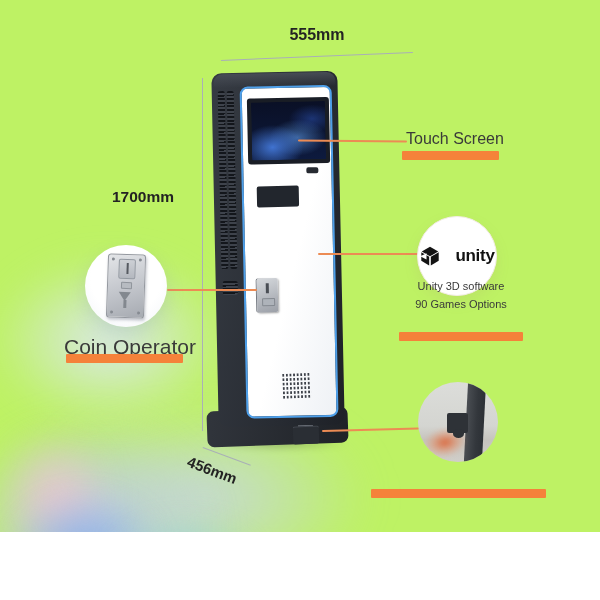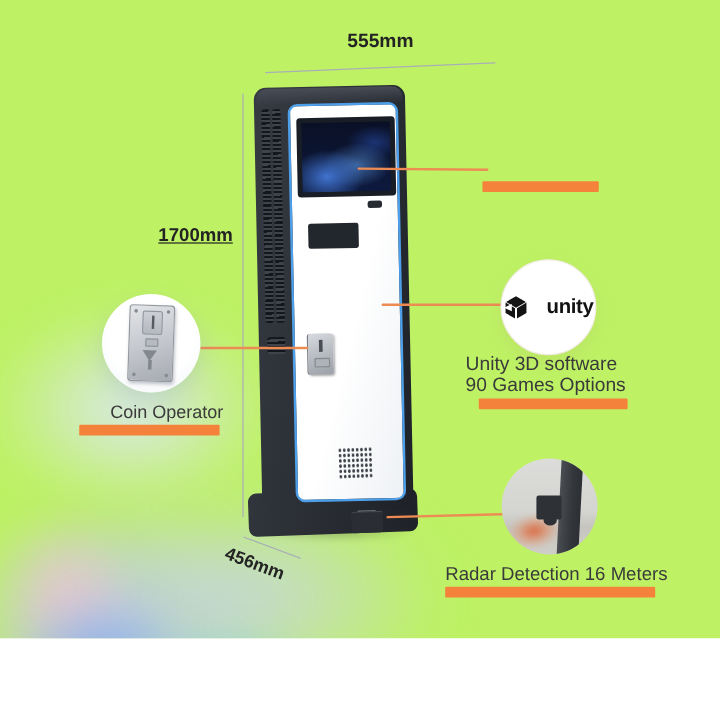--- a/index.html
+++ b/index.html
@@ -20,21 +20,21 @@
   .blob-cyan{left:108px;top:138px;width:155px;height:85px;background:radial-gradient(closest-side,rgba(147,205,234,.9),rgba(147,205,234,0));filter:blur(13px);}
   .blob-fade{left:0;right:0;bottom:0;height:26px;position:absolute;background:linear-gradient(180deg,rgba(255,255,255,0),#fff 85%);}
   .blob-coin-wash{left:-10px;top:255px;width:240px;height:170px;background:radial-gradient(closest-side,rgba(221,231,247,.95),rgba(221,231,247,0));filter:blur(18px);}
   
   .dim-line{background:#a9afb7;}
   .dim-v{left:202px;top:78px;width:1px;height:353px;}
   .dim-top{left:221px;top:60px;width:192px;height:1px;transform:rotate(-2.4deg);transform-origin:0 0;}
   .dim-depth{left:203px;top:447px;width:51px;height:1px;transform:rotate(20.5deg);transform-origin:0 0;}
   .dim-label{font-weight:bold;color:#232323;font-size:16px;}
   .lab-555{left:221px;top:26px;width:192px;text-align:center;}
-  .lab-1700{left:112px;top:188px;width:82px;text-align:right;font-size:15.5px;text-decoration:underline;}
+  .lab-1700{left:112px;top:188px;width:82px;font-size:15.5px;}
   .lab-456{left:191px;top:453px;font-size:15px;transform:rotate(20.5deg);transform-origin:0 0;}
   
   .base-shadow{left:210px;top:438px;width:140px;height:12px;border-radius:50%;background:radial-gradient(closest-side,rgba(0,0,0,.25),rgba(0,0,0,0));filter:blur(3px);}
   .kiosk-base{left:207px;top:409px;width:141px;height:36px;border-radius:7px;transform:rotate(-2deg);background:linear-gradient(100deg,#31353c,#1f2227);}
   .radar-notch{left:298px;top:422px;width:15px;height:6px;background:#8c929b;border-radius:1px;transform:rotate(-2deg);}
   .radar-protrusion{left:293px;top:426px;width:26px;height:18px;background:#2a2e34;border-radius:2px;transform:rotate(-2deg);box-shadow:inset 0 1px 0 #454a52;}
   .kiosk-body{left:215px;top:72px;width:126px;height:354px;border-radius:10px;transform:rotate(-1.2deg);
     background:linear-gradient(100deg,#363b43 0%,#272b32 65%,#1e2127 100%);}
   .cap-highlight{left:2px;top:1px;width:122px;height:14px;border-radius:9px 9px 0 0;background:linear-gradient(180deg,#474c55,rgba(71,76,85,0));}
   .vent{background:repeating-linear-gradient(180deg,#13161b 0 1.8px,#3e434c 1.8px 3.6px);border-radius:2px;}
@@ -85,23 +85,23 @@
     background:linear-gradient(90deg,#4a4e53,#33373c 60%,#2c3035);}
   .radar-box{position:absolute;left:36%;top:39%;width:27%;height:25%;background:#2e3237;border-radius:2px;}
   .radar-bump{position:absolute;left:44%;top:59%;width:14%;height:11%;border-radius:50%;background:#2e3237;}
   .radar-beam{position:absolute;left:6%;top:58%;width:55%;height:36%;transform:rotate(-10deg);
     background:radial-gradient(closest-side,rgba(224,88,38,.8),rgba(236,125,75,.35) 60%,rgba(236,125,75,0));filter:blur(2px);}
   
   .callout-label{color:#3a3a3a;font-size:16px;white-space:nowrap;}
   .accent-bar{background:#f5823a;height:9px;border-radius:1px;}
   .lbl-touch{left:406px;top:130px;}
   .bar-touch{left:402px;top:151px;width:97px;}
-  .unity-caption{left:388px;top:295px;width:146px;font-size:16px;line-height:17.5px;}
+  .unity-caption{left:388px;top:278px;width:146px;text-align:center;font-size:11px;line-height:17.5px;}
   .bar-unity{left:399px;top:332px;width:124px;}
-  .lbl-coin{left:64px;top:335px;width:122px;text-align:right;font-size:15px;}
+  .lbl-coin{left:64px;top:335px;width:122px;text-align:left;font-size:21px;}
   .bar-coin{left:66px;top:354px;width:117px;}
   .lbl-radar{left:371px;top:470px;font-size:15.5px;}
   .bar-radar{left:371px;top:489px;width:175px;}
 </style>
 </head>
 <body>
 
 <div class="scene">
 
   <div class="abs bg-blobs">
@@ -143,20 +143,21 @@
       </div>
       <div class="abs speaker-grille"></div>
     </div>
   </div>
 
   <div class="abs callout-line cl-touch"></div>
   <div class="abs callout-line cl-unity"></div>
   <div class="abs callout-line cl-coin"></div>
   <div class="abs callout-line cl-radar"></div>
 
+  <div class="abs callout-label lbl-touch">Touch Screen</div>
   <div class="abs accent-bar bar-touch"></div>
 
   <div class="abs badge unity-badge">
     <span style="display:inline-flex;">
       <svg width="22" height="22" viewBox="0 0 24 24" aria-hidden="true">
         <polygon points="12,2 21,7.2 12,12.4 3,7.2" fill="#141414"></polygon>
         <polygon points="21.5,7.8 21.5,17.3 12.9,22.3 12.9,12.9" fill="#141414"></polygon>
         <polygon points="2.5,7.8 11.1,12.9 11.1,22.3 2.5,17.3" fill="#141414"></polygon>
         <polygon points="1.2,12.4 8.2,9.1 8.2,15.7" fill="#ffffff"></polygon>
       </svg>
@@ -185,16 +186,15 @@
   </div>
   <div class="abs callout-label lbl-coin">Coin Operator</div>
   <div class="abs accent-bar bar-coin"></div>
 
   <div class="badge radar-badge">
     <div class="radar-wall"></div>
     <div class="radar-beam"></div>
     <div class="radar-box"></div>
     <div class="radar-bump"></div>
   </div>
-  <div class="abs callout-label lbl-radar">Radar Detection 16 Meters</div>
   <div class="abs accent-bar bar-radar"></div>
 
 </div>
 
 </body></html>

